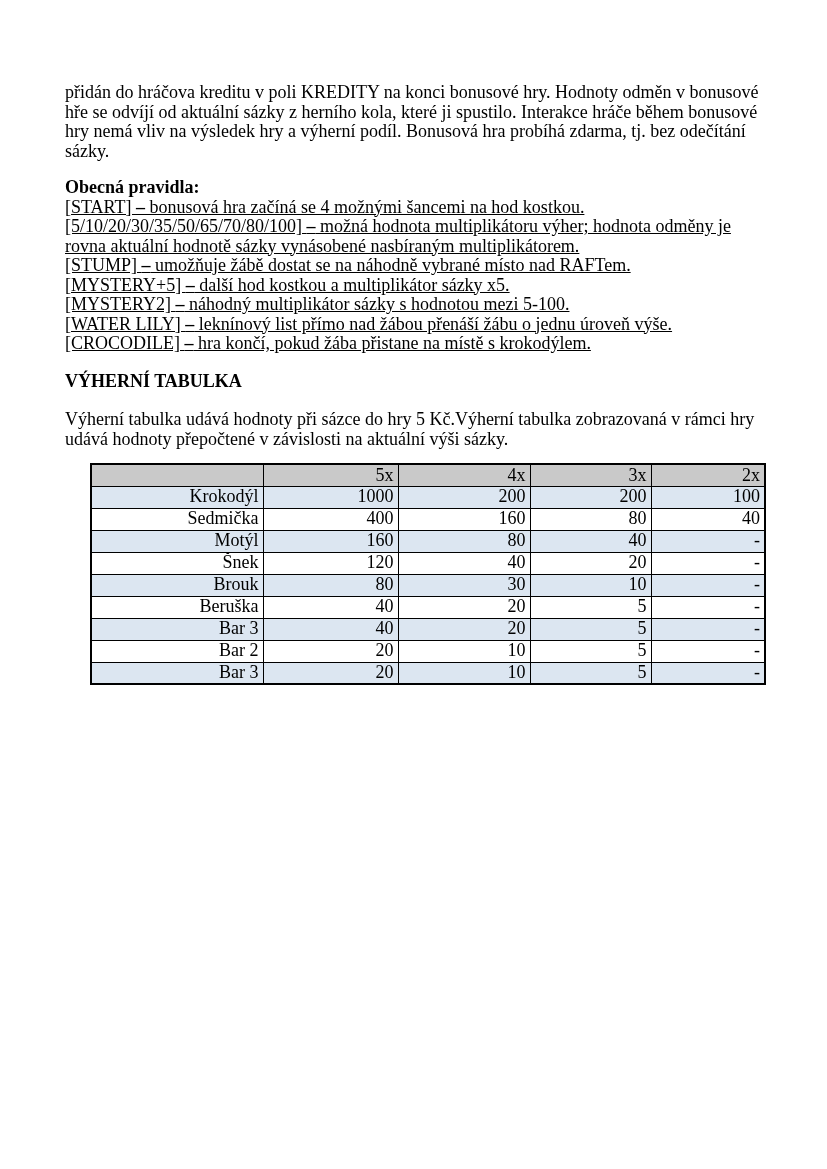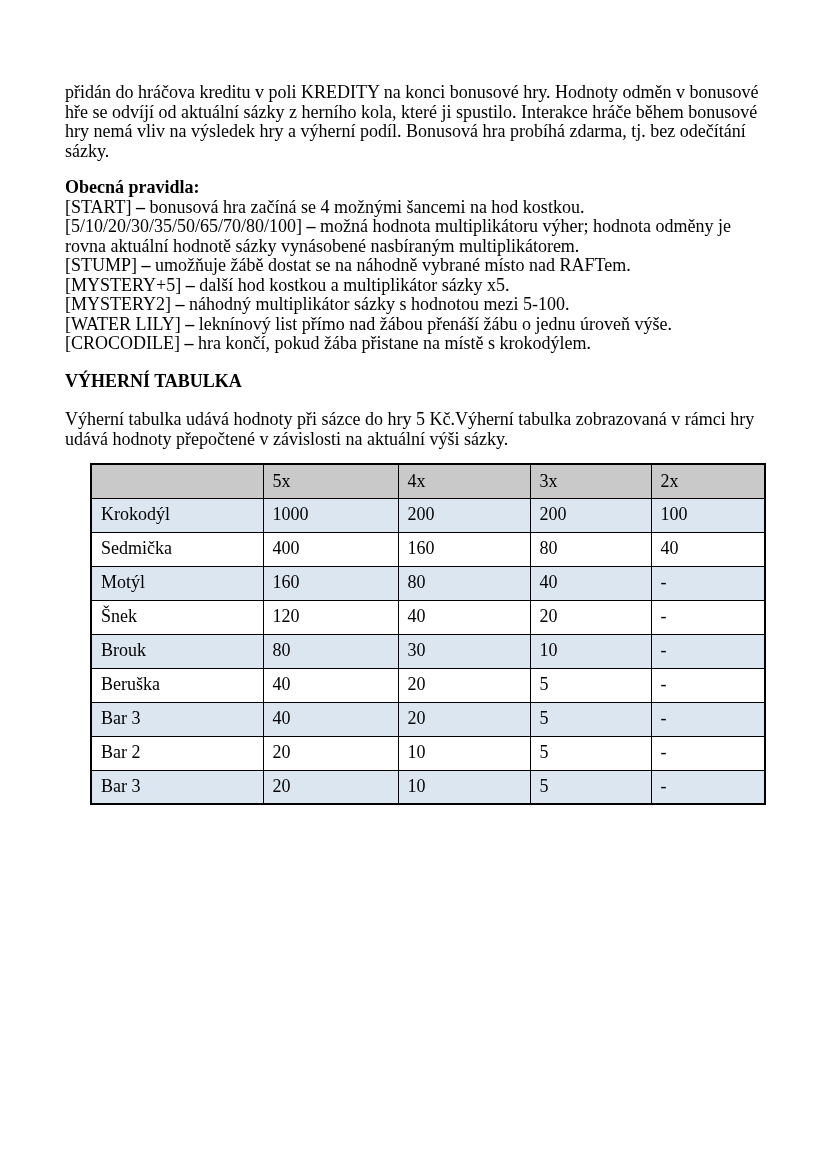--- a/index.html
+++ b/index.html
@@ -22,37 +22,37 @@
     font-size: 18px;
     line-height: 19.5px;
     color: var(--text-color);
   }
   .content {
     padding: 83px 60px 0 65px;
   }
   .content p { margin: 0; }
   .bold { font-weight: bold; }
   .rules-heading { margin-top: 17px !important; }
-  .rule-line { margin: 0; }
+  .rule-line { margin: 0; text-decoration: underline; }
   .rule-line strong { font-weight: bold; }
   .section-heading { margin-top: 18px !important; margin-bottom: 19px !important; }
   table.payout {
     margin-top: 14px;
     margin-left: 25px;
     border-collapse: collapse;
     table-layout: fixed;
     width: 674px;
     border: 2px solid var(--border-color);
   }
   table.payout th, table.payout td {
     border: 1px solid var(--border-color);
-    height: 34px;
+    height: 22px;
     padding: 0 4px 0 9px;
     font-weight: normal;
-    text-align: left;
+    text-align: right;
     vertical-align: middle;
     overflow: hidden;
   }
   table.payout thead th { background: var(--header-bg); }
   table.payout col.c1 { width: 172px; }
   table.payout col.c2 { width: 135px; }
   table.payout col.c3 { width: 132px; }
   table.payout col.c4 { width: 121px; }
   table.payout col.c5 { width: 114px; }
   table.payout tbody tr:nth-child(odd)  { background: var(--row-alt-bg); }

